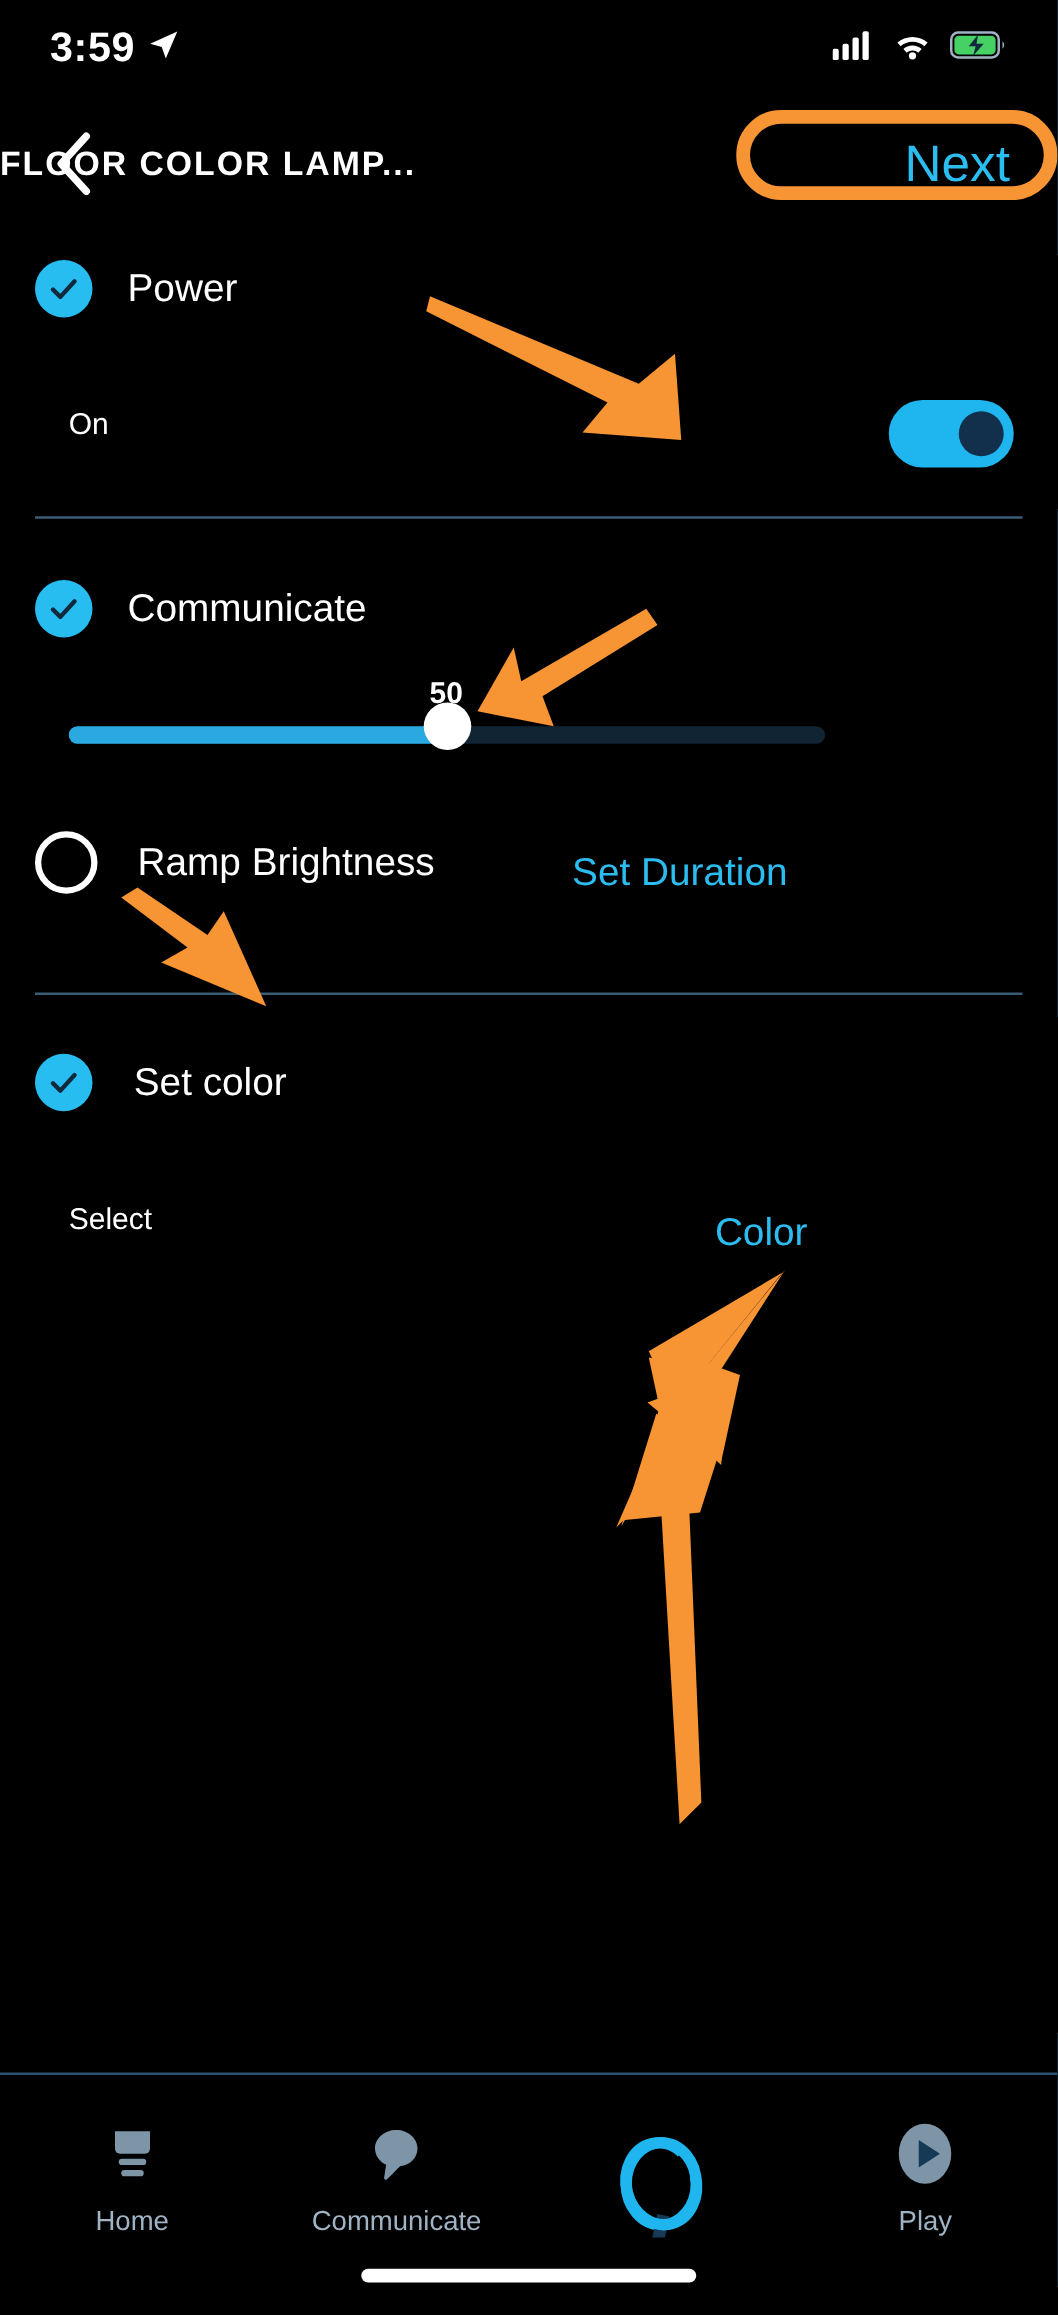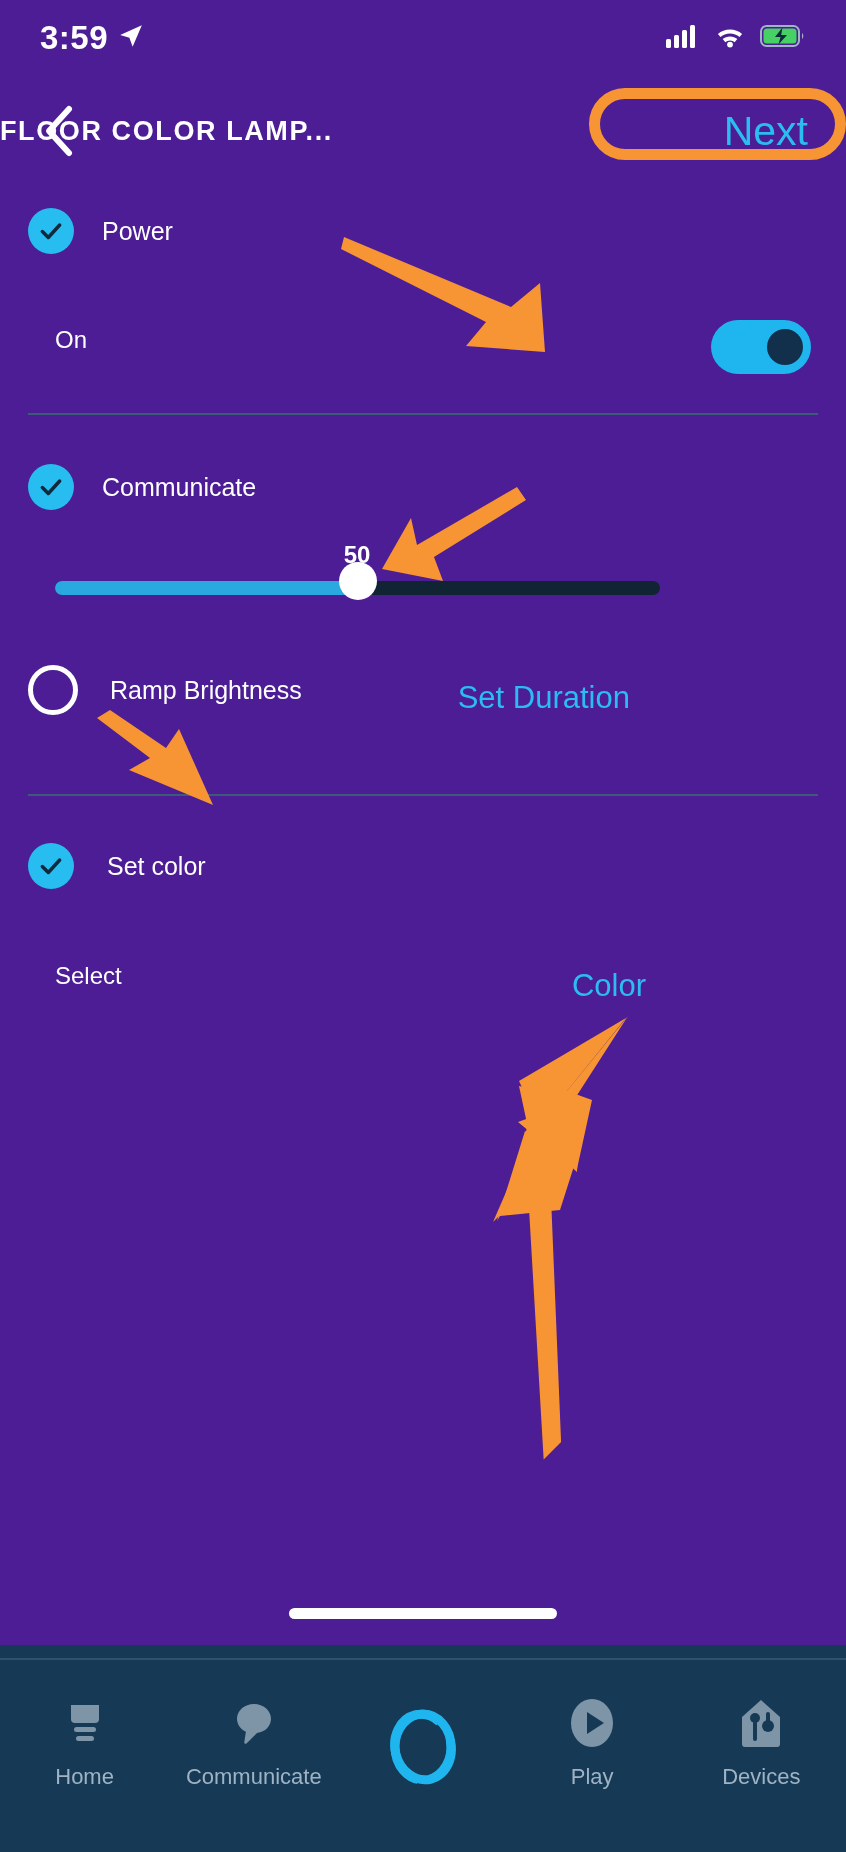--- a/index.html
+++ b/index.html
@@ -2,21 +2,21 @@
 <html><head>
 <meta charset="utf-8">
 <style>
   * { margin:0; padding:0; box-sizing:border-box; }
   html, body {
     width:846px; height:1852px;
     background:#163a55;
     font-family:"Liberation Sans", sans-serif;
     overflow:hidden;
   }
-  .phone { position:relative; width:846px; height:1645px; background:#4c1d95; }
+  .phone { position:relative; width:846px; height:1852px; background:#000000; }
 
   
   .statusbar {
     position:absolute; top:0; left:0; width:846px; height:76px;
     display:flex; align-items:center; justify-content:space-between;
     padding:0 40px;
   }
   .status-left { display:flex; align-items:center; gap:10px; }
   .status-time { color:#ffffff; font-size:33px; font-weight:600; letter-spacing:0.5px; }
   .loc-arrow { display:block; }
@@ -51,21 +51,21 @@
     position:absolute; left:28px; display:flex; align-items:center; gap:28px;
   }
   .check-circle {
     width:46px; height:46px; border-radius:50%; background:#27bdf0;
     display:flex; align-items:center; justify-content:center; flex:0 0 auto;
   }
   .check-circle.empty {
     background:transparent; border:5px solid #ffffff;
     width:50px; height:50px;
   }
-  .row-label { color:#ffffff; font-size:25px; }
+  .row-label { color:#ffffff; font-size:31px; }
 
   .value-row { position:absolute; left:55px; color:#ffffff; font-size:24px; }
 
   
   .toggle {
     position:absolute; right:35px; width:100px; height:54px;
     border-radius:27px; background:#1fb6ef;
   }
   .toggle .knob {
     position:absolute; right:8px; top:50%; transform:translateY(-50%);
@@ -289,28 +289,16 @@
     <div class="tab">
       <span class="tab-icon">
         <svg width="56" height="56" viewBox="0 0 56 56">
           <ellipse cx="28" cy="28" rx="21" ry="24" fill="#7e95a8"></ellipse>
           <path d="M23 17 L40 28 L23 39 Z" fill="#163a55"></path>
         </svg>
       </span>
       <span class="tab-label">Play</span>
     </div>
 
-    <div class="tab">
-      <span class="tab-icon">
-        <svg width="56" height="56" viewBox="0 0 56 56">
-          <path d="M28 5 L47 22 v27 a3 3 0 0 1 -3 3 H12 a3 3 0 0 1 -3 -3 V22 Z" fill="#7e95a8"></path>
-          <circle cx="22" cy="23" r="5" fill="#163a55"></circle>
-          <rect x="20" y="26" width="4" height="20" rx="2" fill="#163a55"></rect>
-          <circle cx="35" cy="31" r="6" fill="#163a55"></circle>
-          <rect x="33" y="17" width="4" height="18" rx="2" fill="#163a55"></rect>
-        </svg>
-      </span>
-      <span class="tab-label">Devices</span>
-    </div>
   </div>
 
   <div class="home-indicator"></div>
 </div>
 
 </body></html>

